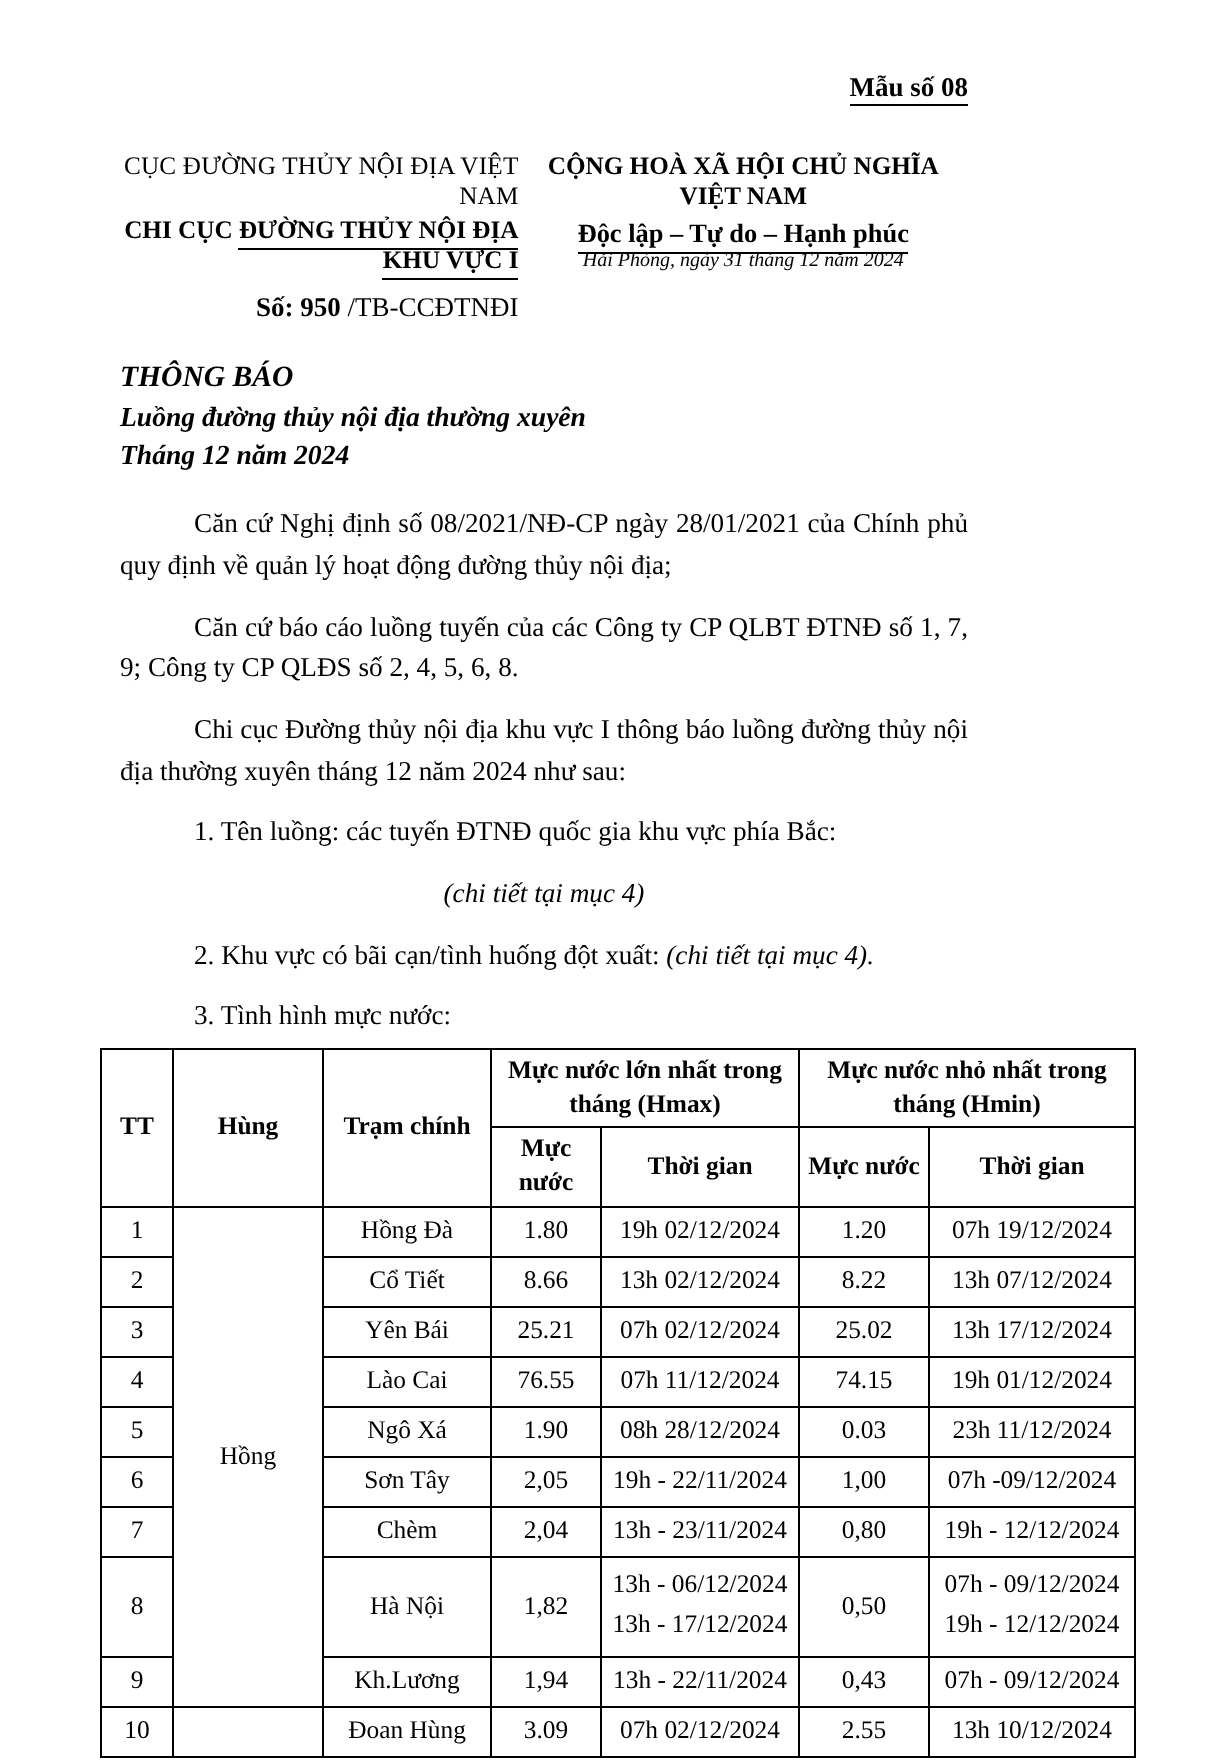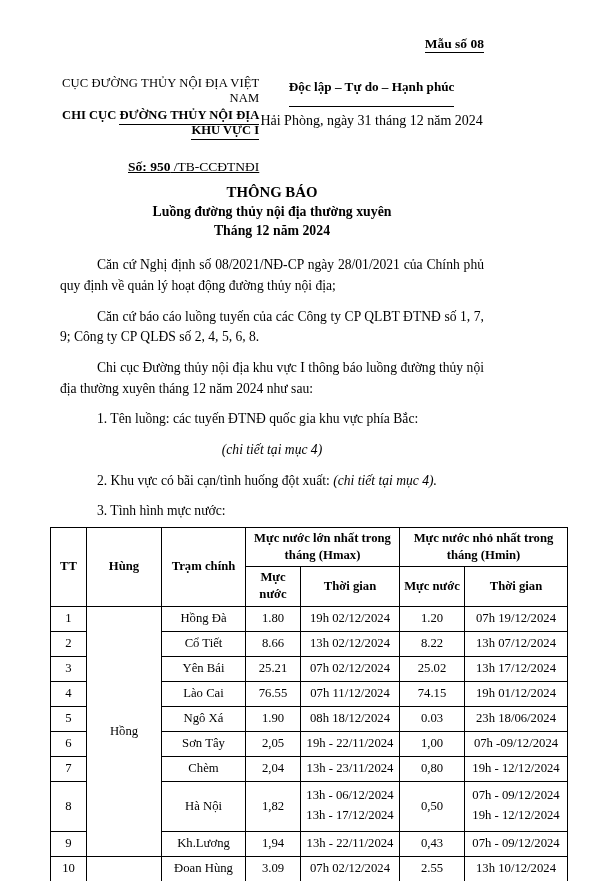--- a/index.html
+++ b/index.html
@@ -16,29 +16,29 @@
   .form-label{text-align:right;font-weight:bold;font-size:13.5px;}
   .form-label span{border-bottom:1.6px solid #000;padding-bottom:1px;}
 
   
   .hdr{display:flex;margin-top:24px;}
   .hdr-left{width:47%;text-align:right;}
   .hdr-right{width:53%;text-align:center;}
   .agency-parent{font-size:12.6px;letter-spacing:0.1px;}
   .agency-self{font-size:12.6px;font-weight:bold;margin-top:2px;}
   .agency-self .u{border-bottom:1.4px solid #000;padding-bottom:2px;}
-  .doc-no{margin-top:21px;font-size:13.5px;text-decoration:underline;}
+  .doc-no{margin-top:8px;font-size:13.5px;}
   .doc-no .b{font-weight:bold;}
   .national-motto1{font-size:12.6px;font-weight:bold;}
   .national-motto2{font-size:13.2px;font-weight:bold;margin-top:3px;}
-  .national-motto2 span{border-bottom:1.4px solid #000;padding-bottom:12px;margin-top:19px;}
-  .place-date{margin-top:18px;font-size:14px;}
-
-  
-  .title{margin-top:7px;text-align:center;font-weight:bold;line-height:1.38;}
+  .national-motto2 span{border-bottom:1.4px solid #000;padding-bottom:2px;margin-top:19px;}
+  .place-date{font-size:10px;font-style:italic;}
+
+  
+  .title{margin-top:17px;font-weight:bold;line-height:1.38;font-style:italic;}
   .title .t1{font-size:14.8px;}
   .title .t2{font-size:13.8px;}
   .title .t3{font-size:13.8px;}
 
   
   .body-text{margin-top:15px;font-size:13.6px;}
   .body-text p{margin:10px 0 4px 0;text-indent:37px;text-align:justify;line-height:1.52;}
   .note-center{text-align:center !important;text-indent:0 !important;font-style:italic;}
   .it{font-style:italic;}
 
@@ -72,20 +72,21 @@
     <span>Mẫu số 08</span>
   </div>
 
   <div class="hdr">
     <div class="hdr-left">
       <div class="agency-parent">CỤC ĐƯỜNG THỦY NỘI ĐỊA VIỆT NAM</div>
       <div class="agency-self"><span>CHI CỤC </span><span class="u">ĐƯỜNG THỦY NỘI ĐỊA KHU VỰC I</span></div>
       <div class="doc-no"><span class="b">Số: 950</span><span> /TB-CCĐTNĐI</span></div>
     </div>
     <div class="hdr-right">
+      <div class="national-motto1">CỘNG HOÀ XÃ HỘI CHỦ NGHĨA VIỆT NAM</div>
       <div class="national-motto2"><span>Độc lập – Tự do – Hạnh phúc</span></div>
       <div class="place-date">Hải Phòng, ngày 31 tháng 12 năm 2024</div>
     </div>
   </div>
 
   <div class="title">
     <div class="t1">THÔNG BÁO</div>
     <div class="t2">Luồng đường thủy nội địa thường xuyên</div>
     <div class="t3">Tháng 12 năm 2024</div>
   </div>
@@ -173,25 +174,25 @@
           <td>74.15</td>
           <td class="c-time">
             <div>19h 01/12/2024</div>
           </td>
         </tr>
         <tr>
           <td>5</td>
           <td>Ngô Xá</td>
           <td>1.90</td>
           <td class="c-time">
-            <div>08h 18/12/2024</div>
+            <div>08h 28/12/2024</div>
           </td>
           <td>0.03</td>
           <td class="c-time">
-            <div>23h 18/06/2024</div>
+            <div>23h 11/12/2024</div>
           </td>
         </tr>
         <tr>
           <td>6</td>
           <td>Sơn Tây</td>
           <td>2,05</td>
           <td class="c-time">
             <div>19h - 22/11/2024</div>
           </td>
           <td>1,00</td>

